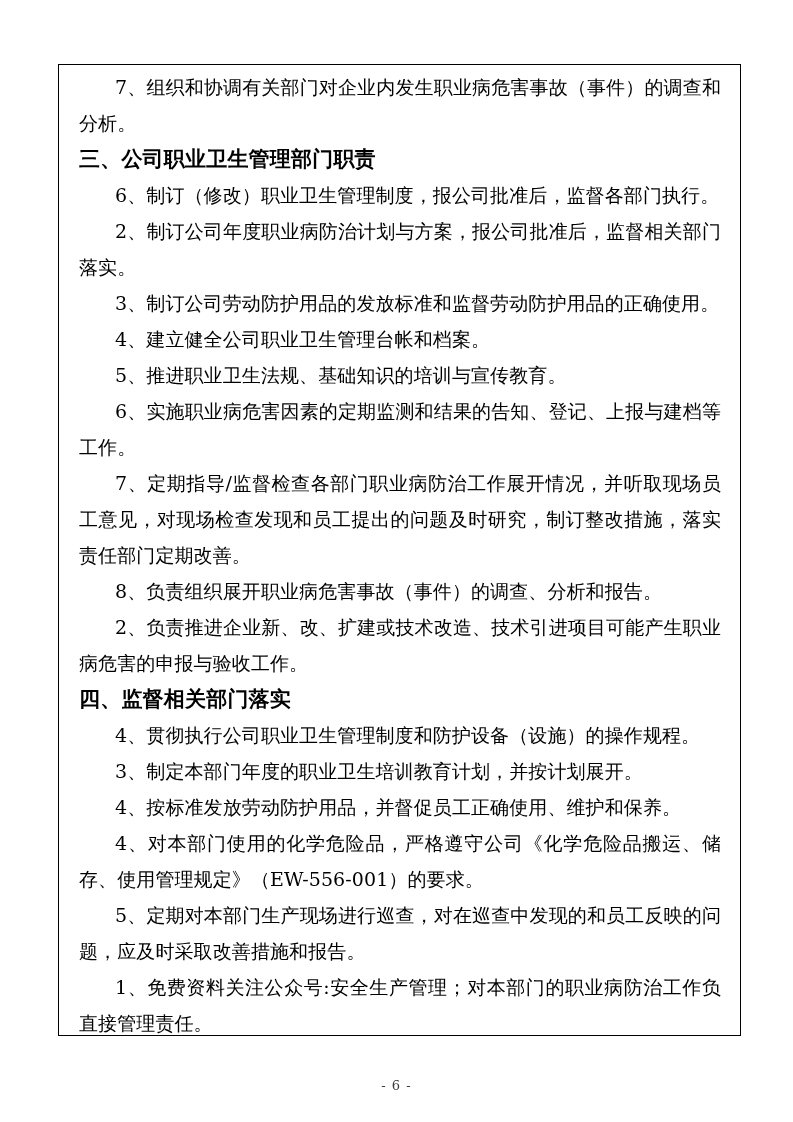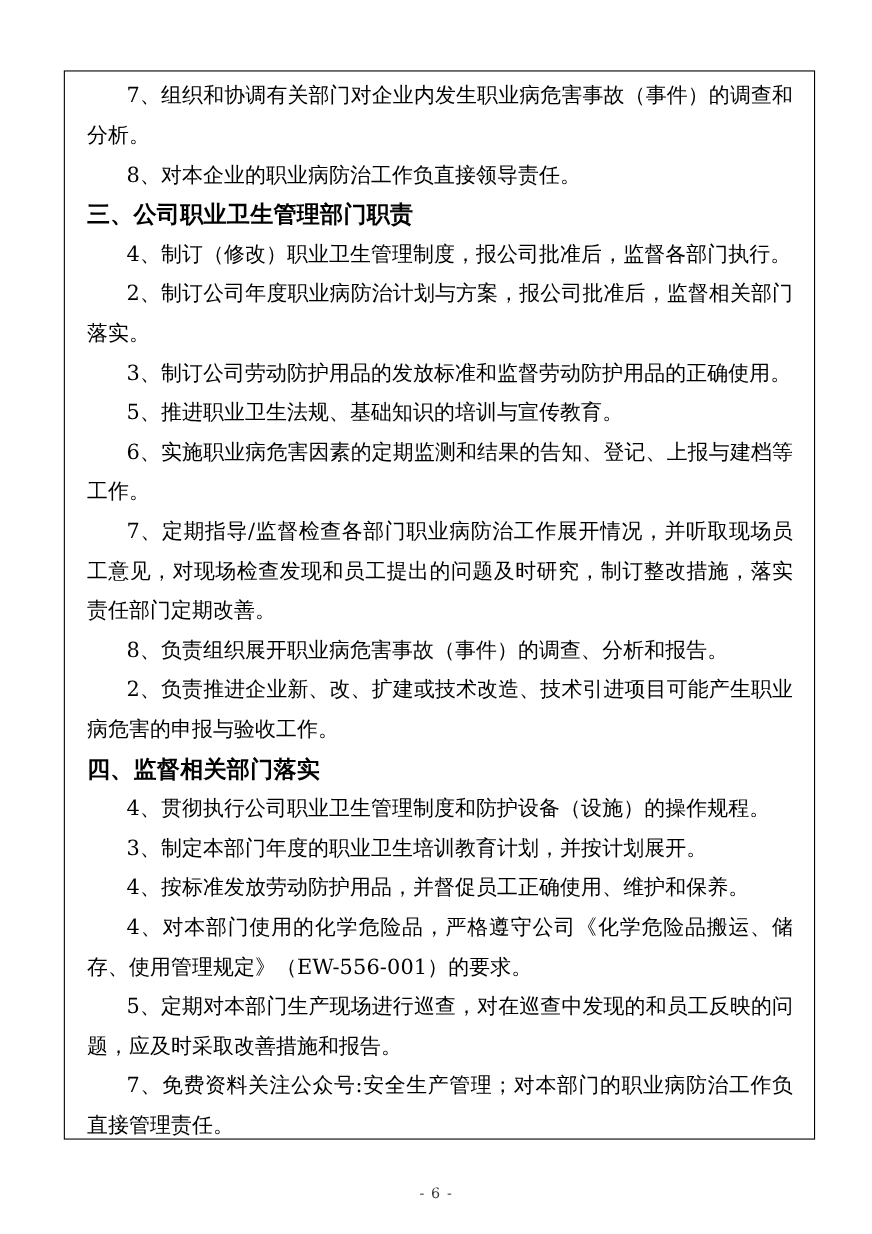--- a/index.html
+++ b/index.html
@@ -72,33 +72,33 @@
     color: #3a3a3a;
     letter-spacing: 1px;
   }
 </style>
 </head>
 <body>
 
 <div id="doc-frame">
   <div id="doc-body">
       <p class="para item">7、组织和协调有关部门对企业内发生职业病危害事故（事件）的调查和分析。</p>
-      <p class="para item">8、对本企业的职业病防治工作负直接领导责任。</p>
       <p class="heading">三、公司职业卫生管理部门职责</p>
-      <p class="para item">4、制订（修改）职业卫生管理制度，报公司批准后，监督各部门执行。</p>
+      <p class="para item">6、制订（修改）职业卫生管理制度，报公司批准后，监督各部门执行。</p>
       <p class="para item">2、制订公司年度职业病防治计划与方案，报公司批准后，监督相关部门落实。</p>
       <p class="para item">3、制订公司劳动防护用品的发放标准和监督劳动防护用品的正确使用。</p>
+      <p class="para item">4、建立健全公司职业卫生管理台帐和档案。</p>
       <p class="para item">5、推进职业卫生法规、基础知识的培训与宣传教育。</p>
       <p class="para item">6、实施职业病危害因素的定期监测和结果的告知、登记、上报与建档等工作。</p>
       <p class="para item">7、定期指导/监督检查各部门职业病防治工作展开情况，并听取现场员工意见，对现场检查发现和员工提出的问题及时研究，制订整改措施，落实责任部门定期改善。</p>
       <p class="para item">8、负责组织展开职业病危害事故（事件）的调查、分析和报告。</p>
       <p class="para item">2、负责推进企业新、改、扩建或技术改造、技术引进项目可能产生职业病危害的申报与验收工作。</p>
       <p class="heading">四、监督相关部门落实</p>
       <p class="para item">4、贯彻执行公司职业卫生管理制度和防护设备（设施）的操作规程。</p>
       <p class="para item">3、制定本部门年度的职业卫生培训教育计划，并按计划展开。</p>
       <p class="para item">4、按标准发放劳动防护用品，并督促员工正确使用、维护和保养。</p>
       <p class="para item">4、对本部门使用的化学危险品，严格遵守公司《化学危险品搬运、储存、使用管理规定》（EW-556-001）的要求。</p>
       <p class="para item">5、定期对本部门生产现场进行巡查，对在巡查中发现的和员工反映的问题，应及时采取改善措施和报告。</p>
-      <p class="para item">7、免费资料关注公众号:安全生产管理；对本部门的职业病防治工作负直接管理责任。</p>
+      <p class="para item">1、免费资料关注公众号:安全生产管理；对本部门的职业病防治工作负直接管理责任。</p>
     </div>
 </div>
 
 <div id="page-footer">- 6 -</div>
 
 </body></html>

